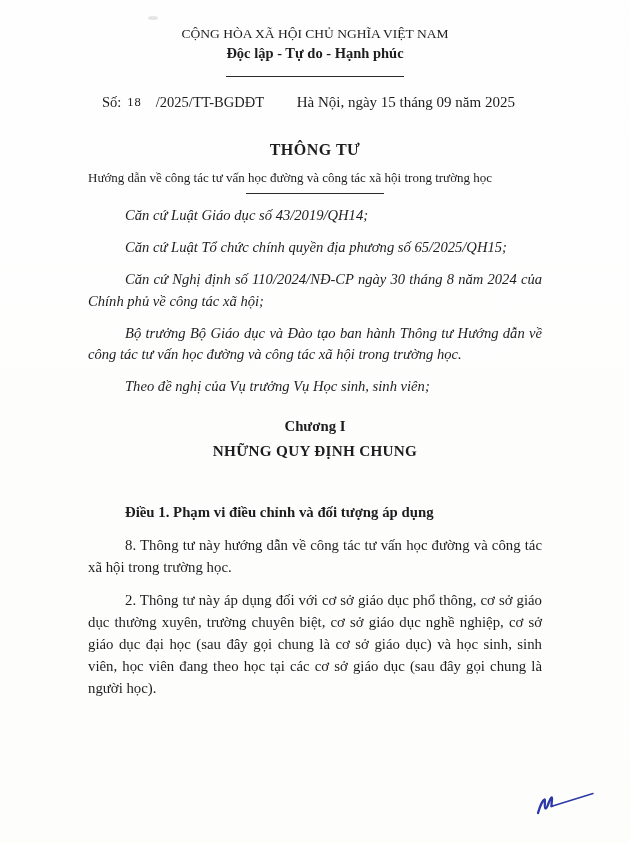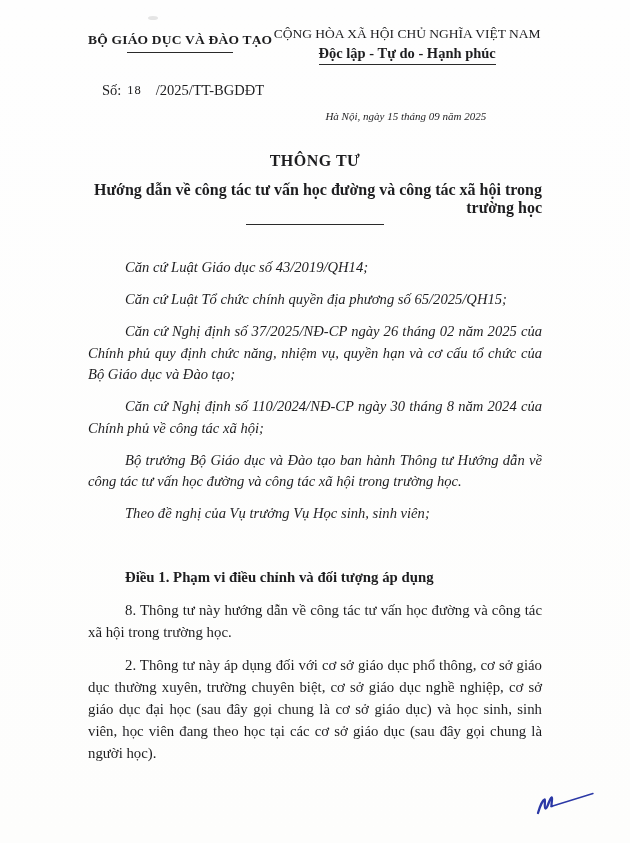--- a/index.html
+++ b/index.html
@@ -61,21 +61,21 @@
   .motto1 {
     font-weight: normal;
     font-size: 13.5px;
     white-space: nowrap;
   }
   .motto2 {
     display: inline-block;
     font-weight: bold;
     font-size: 14.5px;
     margin-top: 3px;
-    padding-bottom: 2px;
+    padding-bottom: 14px;
     border-bottom: 1.5px solid #2a2a2a;
     white-space: nowrap;
   }
   .hdr2 {
     display: flex;
     align-items: flex-start;
     margin-top: 17px;
   }
   .doc-number {
     flex: 0 0 40%;
@@ -88,48 +88,46 @@
   .doc-number .num-val {
     font-size: 12.5px;
     position: relative;
     top: -1px;
     padding: 0 14px 0 6px;
     letter-spacing: 1px;
   }
   .place-date {
     flex: 1;
     text-align: center;
-    font-style: italic;
-    font-size: 11px;
-    white-space: nowrap;
-    margin-top: 28px;
+    font-size: 15px;
+    white-space: nowrap;
   }
   
   .doc-title {
     text-align: center;
     font-weight: bold;
     font-size: 16px;
     margin-top: 30px;
     letter-spacing: .5px;
   }
   .doc-subtitle {
-    text-align: right;
-    font-weight: bold;
-    font-size: 16px;
+    text-align: left;
+    font-weight: normal;
+    font-size: 13px;
     margin-top: 11px;
   }
   .subtitle-rule {
     width: 138px;
     height: 0;
     border-bottom: 1.4px solid #2a2a2a;
     margin: 7px auto 0 auto;
   }
   
   .preamble {
-    margin-top: 32px;
+    margin-top: 11px;
   }
   .preamble p {
     font-style: italic;
     font-size: 14.6px;
     line-height: 21.5px;
     text-align: justify;
     text-indent: 37px;
     margin: 0 0 10.5px 0;
   }
   
@@ -174,50 +172,49 @@
   }
 </style>
 </head>
 <body>
 
 <div class="page">
 
   <div class="smudge"></div>
 
   <div class="hdr">
-    <div class="hdr-left">
-      <div class="org-name">BỘ GIÁO DỤC VÀ ĐÀO TẠO</div>
-      <div class="org-rule"></div>
-    </div>
     <div class="hdr-right">
       <div class="motto1">CỘNG HÒA XÃ HỘI CHỦ NGHĨA VIỆT NAM</div>
       <div><span class="motto2">Độc lập - Tự do - Hạnh phúc</span></div>
     </div>
   </div>
 
   <div class="hdr2">
     <div class="doc-number">
       <span>Số:</span><span class="num-val">18</span><span>/2025/TT-BGDĐT</span>
     </div>
     <div class="place-date">Hà Nội, ngày 15 tháng 09 năm 2025</div>
   </div>
 
   <div class="doc-title">THÔNG TƯ</div>
   <div class="doc-subtitle">Hướng dẫn về công tác tư vấn học đường và công tác xã hội trong trường học</div>
   <div class="subtitle-rule"></div>
 
   <div class="preamble">
     <p>Căn cứ Luật Giáo dục số 43/2019/QH14;</p>
     <p>Căn cứ Luật Tổ chức chính quyền địa phương số 65/2025/QH15;</p>
-    <p>Căn cứ Nghị định số 37/2025/NĐ-CP ngày 26 tháng 02 năm 2025 của Chính phủ quy định chức năng, nhiệm vụ, quyền hạn và cơ cấu tổ chức của Bộ Giáo dục và Đào tạo;</p>
     <p>Căn cứ Nghị định số 110/2024/NĐ-CP ngày 30 tháng 8 năm 2024 của Chính phủ về công tác xã hội;</p>
     <p>Bộ trưởng Bộ Giáo dục và Đào tạo ban hành Thông tư Hướng dẫn về công tác tư vấn học đường và công tác xã hội trong trường học.</p>
     <p>Theo đề nghị của Vụ trưởng Vụ Học sinh, sinh viên;</p>
   </div>
 
+  <div class="chapter">
+    <div class="chapter-label">Chương I</div>
+    <div class="chapter-title">NHỮNG QUY ĐỊNH CHUNG</div>
+  </div>
 
   <div class="article-heading">Điều 1. Phạm vi điều chỉnh và đối tượng áp dụng</div>
   <div class="clauses">
     <p>8. Thông tư này hướng dẫn về công tác tư vấn học đường và công tác xã hội trong trường học.</p>
     <p>2. Thông tư này áp dụng đối với cơ sở giáo dục phổ thông, cơ sở giáo dục thường xuyên, trường chuyên biệt, cơ sở giáo dục nghề nghiệp, cơ sở giáo dục đại học (sau đây gọi chung là cơ sở giáo dục) và học sinh, sinh viên, học viên đang theo học tại các cơ sở giáo dục (sau đây gọi chung là người học).</p>
   </div>
 
   <div class="paraph">
     <svg width="62" height="26" viewBox="0 0 62 26" xmlns="http://www.w3.org/2000/svg">
       <path d="M4 23 C6 16 9 10 10.5 9.5 C11.5 9.2 10 18 11.5 18.5 C13.5 19 15.5 8 17.5 7.5 C19 7.2 16.5 17 18 16" fill="none" stroke="#2b38a6" stroke-width="2.3" stroke-linecap="round" stroke-linejoin="round"></path>

